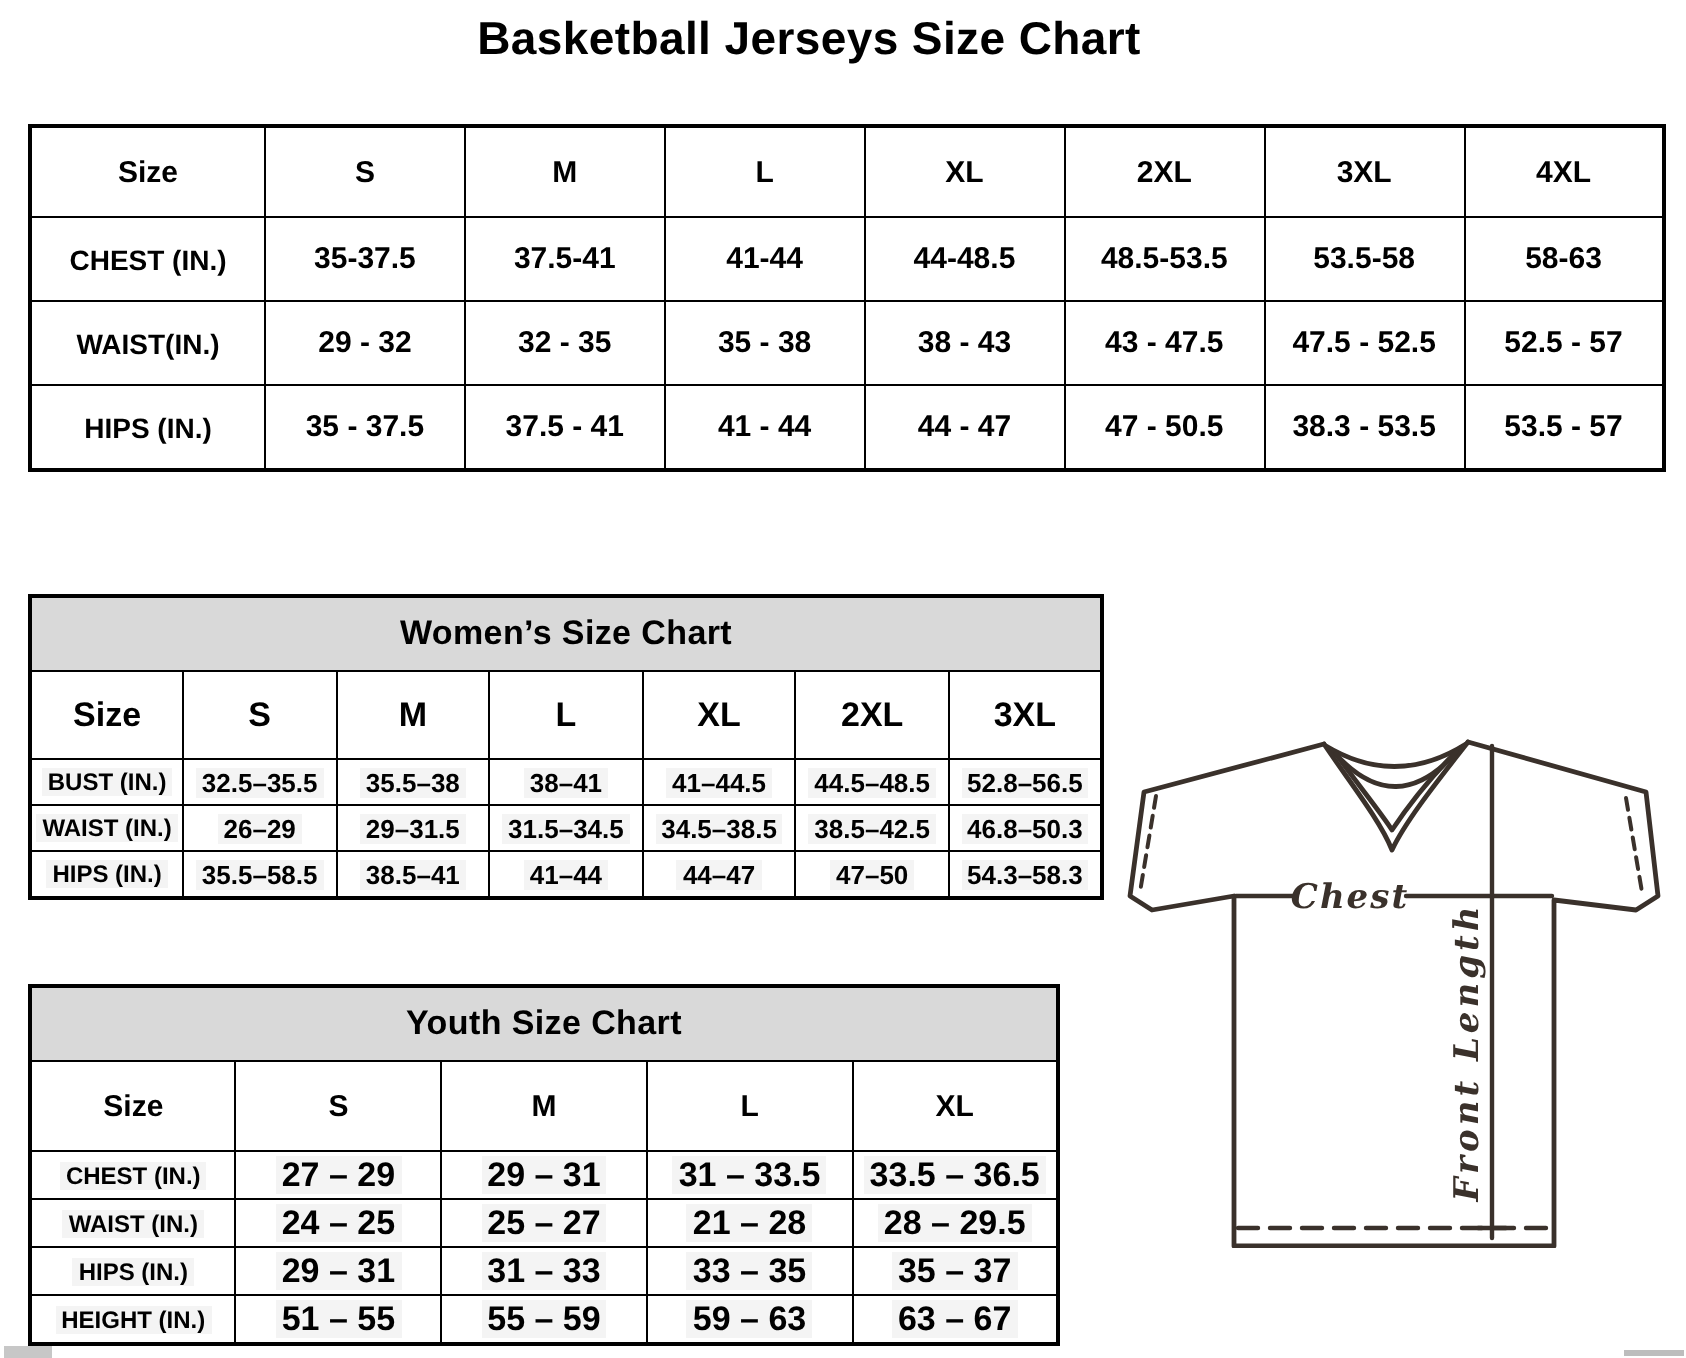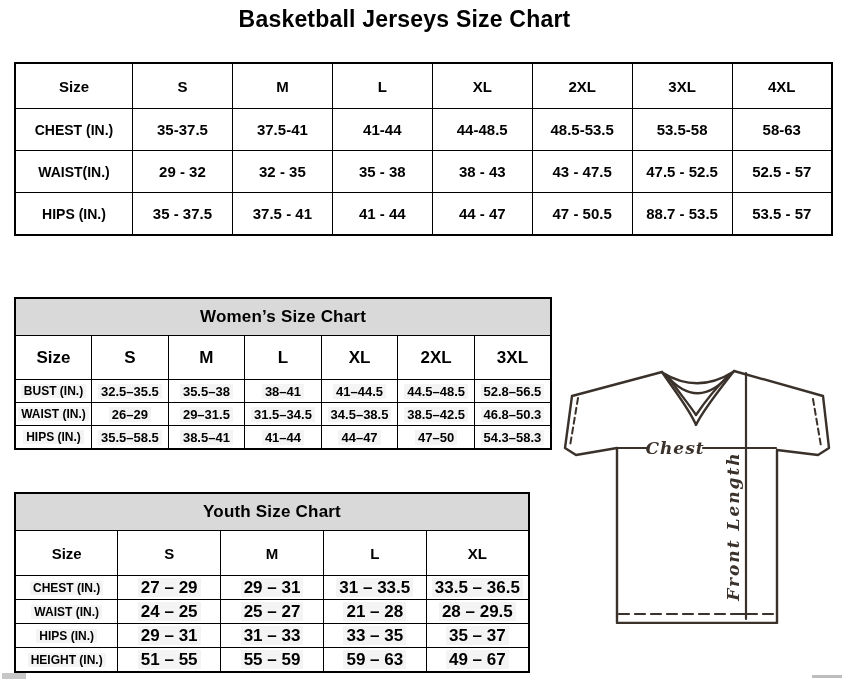--- a/index.html
+++ b/index.html
@@ -83,21 +83,21 @@
           <td><span class="cell-text">47.5 - 52.5</span></td>
           <td><span class="cell-text">52.5 - 57</span></td>
         </tr>
         <tr class="data-row">
           <th class="row-label"><span class="cell-text">HIPS (IN.)</span></th>
           <td><span class="cell-text">35 - 37.5</span></td>
           <td><span class="cell-text">37.5 - 41</span></td>
           <td><span class="cell-text">41 - 44</span></td>
           <td><span class="cell-text">44 - 47</span></td>
           <td><span class="cell-text">47 - 50.5</span></td>
-          <td><span class="cell-text">88.7 - 53.5</span></td>
+          <td><span class="cell-text">38.3 - 53.5</span></td>
           <td><span class="cell-text">53.5 - 57</span></td>
         </tr>
       </tbody>
     </table>
   <table id="women-table">
       <tbody>
         <tr class="caption-row">
           <th colspan="7" class="caption-cell">Women’s Size Chart</th>
         </tr>
         <tr class="header-row">
@@ -169,21 +169,21 @@
           <td><span class="cell-text">29 – 31</span></td>
           <td><span class="cell-text">31 – 33</span></td>
           <td><span class="cell-text">33 – 35</span></td>
           <td><span class="cell-text">35 – 37</span></td>
         </tr>
         <tr class="data-row">
           <th class="row-label"><span class="cell-text">HEIGHT (IN.)</span></th>
           <td><span class="cell-text">51 – 55</span></td>
           <td><span class="cell-text">55 – 59</span></td>
           <td><span class="cell-text">59 – 63</span></td>
-          <td><span class="cell-text">49 – 67</span></td>
+          <td><span class="cell-text">63 – 67</span></td>
         </tr>
       </tbody>
     </table>
 
   <svg id="jersey" viewBox="0 0 285 266" width="285" height="266">
     <g fill="none" stroke="#3a312b" stroke-width="2.4" stroke-linejoin="round" stroke-linecap="round">
       <path d="M110,14 L20,38 L13,90 L24,97 L65,90 L65,265 L225,265 L225,92 L266,97 L277,90 L271,38 L182,13"></path>
       <path d="M111,15 Q146,36 181,14"></path>
       <path d="M114,17 Q146,54 178,16"></path>
       <path d="M110,14 C122,32 138,52 144,67 C151,52 168,31 182,13"></path>

